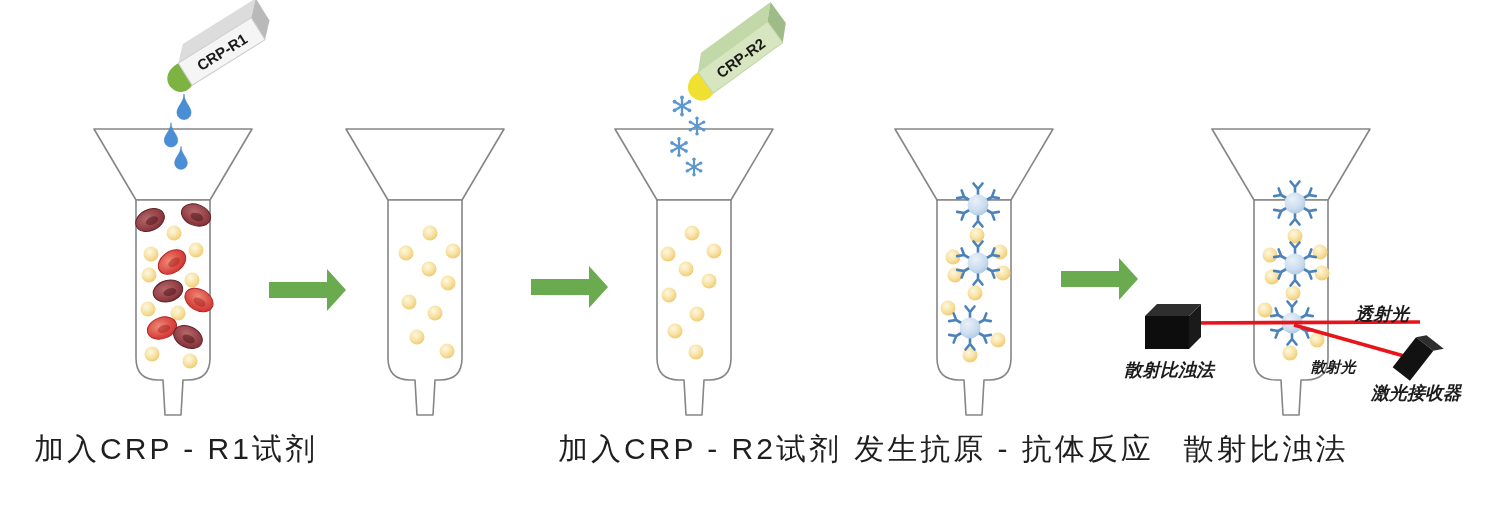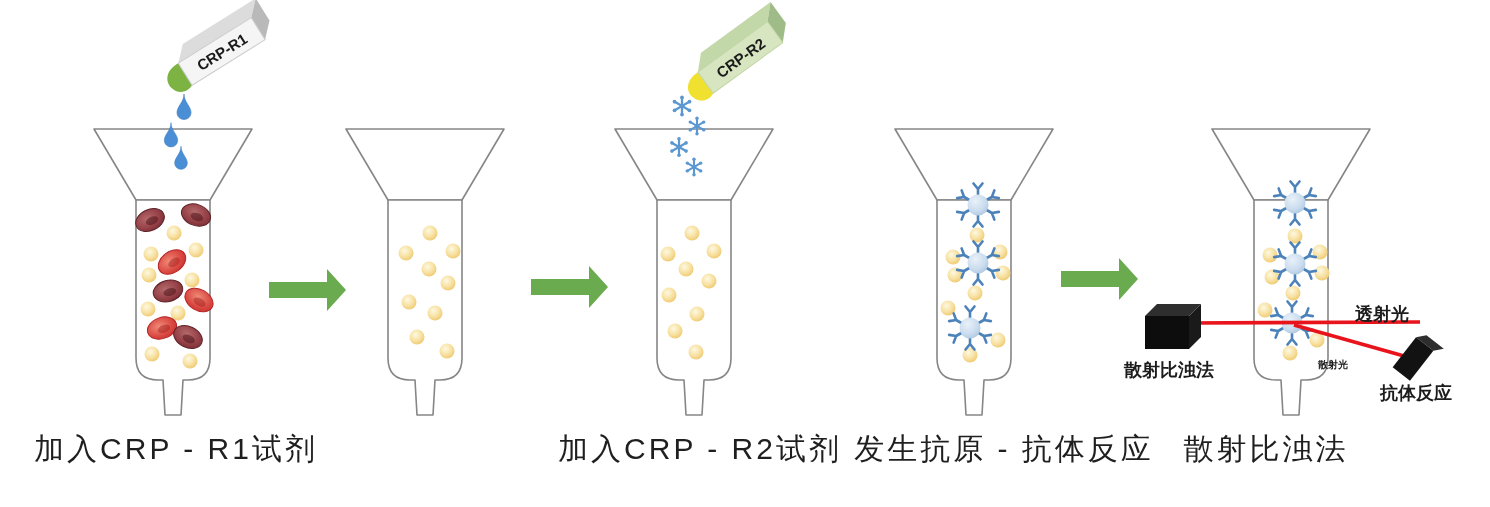--- a/index.html
+++ b/index.html
@@ -1,21 +1,21 @@
 <!DOCTYPE html>
 <html><head>
 <meta charset="utf-8">
 <style>
   html,body{margin:0;padding:0;background:#ffffff;}
   #canvas{position:relative;width:1490px;height:507px;background:#ffffff;overflow:hidden;
           font-family:"Liberation Sans","DejaVu Sans",sans-serif;}
   #scene{position:absolute;left:0;top:0;}
   .stage-label{position:absolute;top:429px;transform:translateX(-50%);
                font-size:30px;font-weight:400;letter-spacing:3px;color:#1f1f1f;white-space:nowrap;}
-  .laser-label{position:absolute;transform:translateX(-50%);font-weight:700;color:#1c1c1c;white-space:nowrap;}
+  .laser-label{position:absolute;transform:translateX(-50%);font-weight:700;color:#1c1c1c;white-space:nowrap;font-style:italic;}
 </style>
 </head>
 <body>
 
 <div id="canvas">
   <svg id="scene" width="1490" height="507" viewBox="0 0 1490 507">
     <defs>
       <radialGradient id="gYellow" cx="0.4" cy="0.35" r="0.75">
         <stop offset="0" stop-color="#fdf8e1"></stop>
           <stop offset="0.5" stop-color="#f8e3a6"></stop>
@@ -215,15 +215,15 @@
       </g>
   </svg>
 
   <div class="stage-label" style="left: 176px;">加入CRP - R1试剂</div>
   <div class="stage-label" style="left: 700px;">加入CRP - R2试剂</div>
   <div class="stage-label" style="left: 1004px;">发生抗原 - 抗体反应</div>
   <div class="stage-label" style="left: 1266px;">散射比浊法</div>
 
   <div class="laser-label" style="left: 1169px; top: 358px; font-size: 18px;">散射比浊法</div>
   <div class="laser-label" style="left: 1382px; top: 302px; font-size: 18px;">透射光</div>
-  <div class="laser-label" style="left: 1333px; top: 358px; font-size: 10px;">散射光</div>
-  <div class="laser-label" style="left: 1416px; top: 381px; font-size: 18px;">抗体反应</div>
+  <div class="laser-label" style="left: 1333px; top: 358px; font-size: 15px;">散射光</div>
+  <div class="laser-label" style="left: 1416px; top: 381px; font-size: 18px;">激光接收器</div>
 </div>
 
 </body></html>

